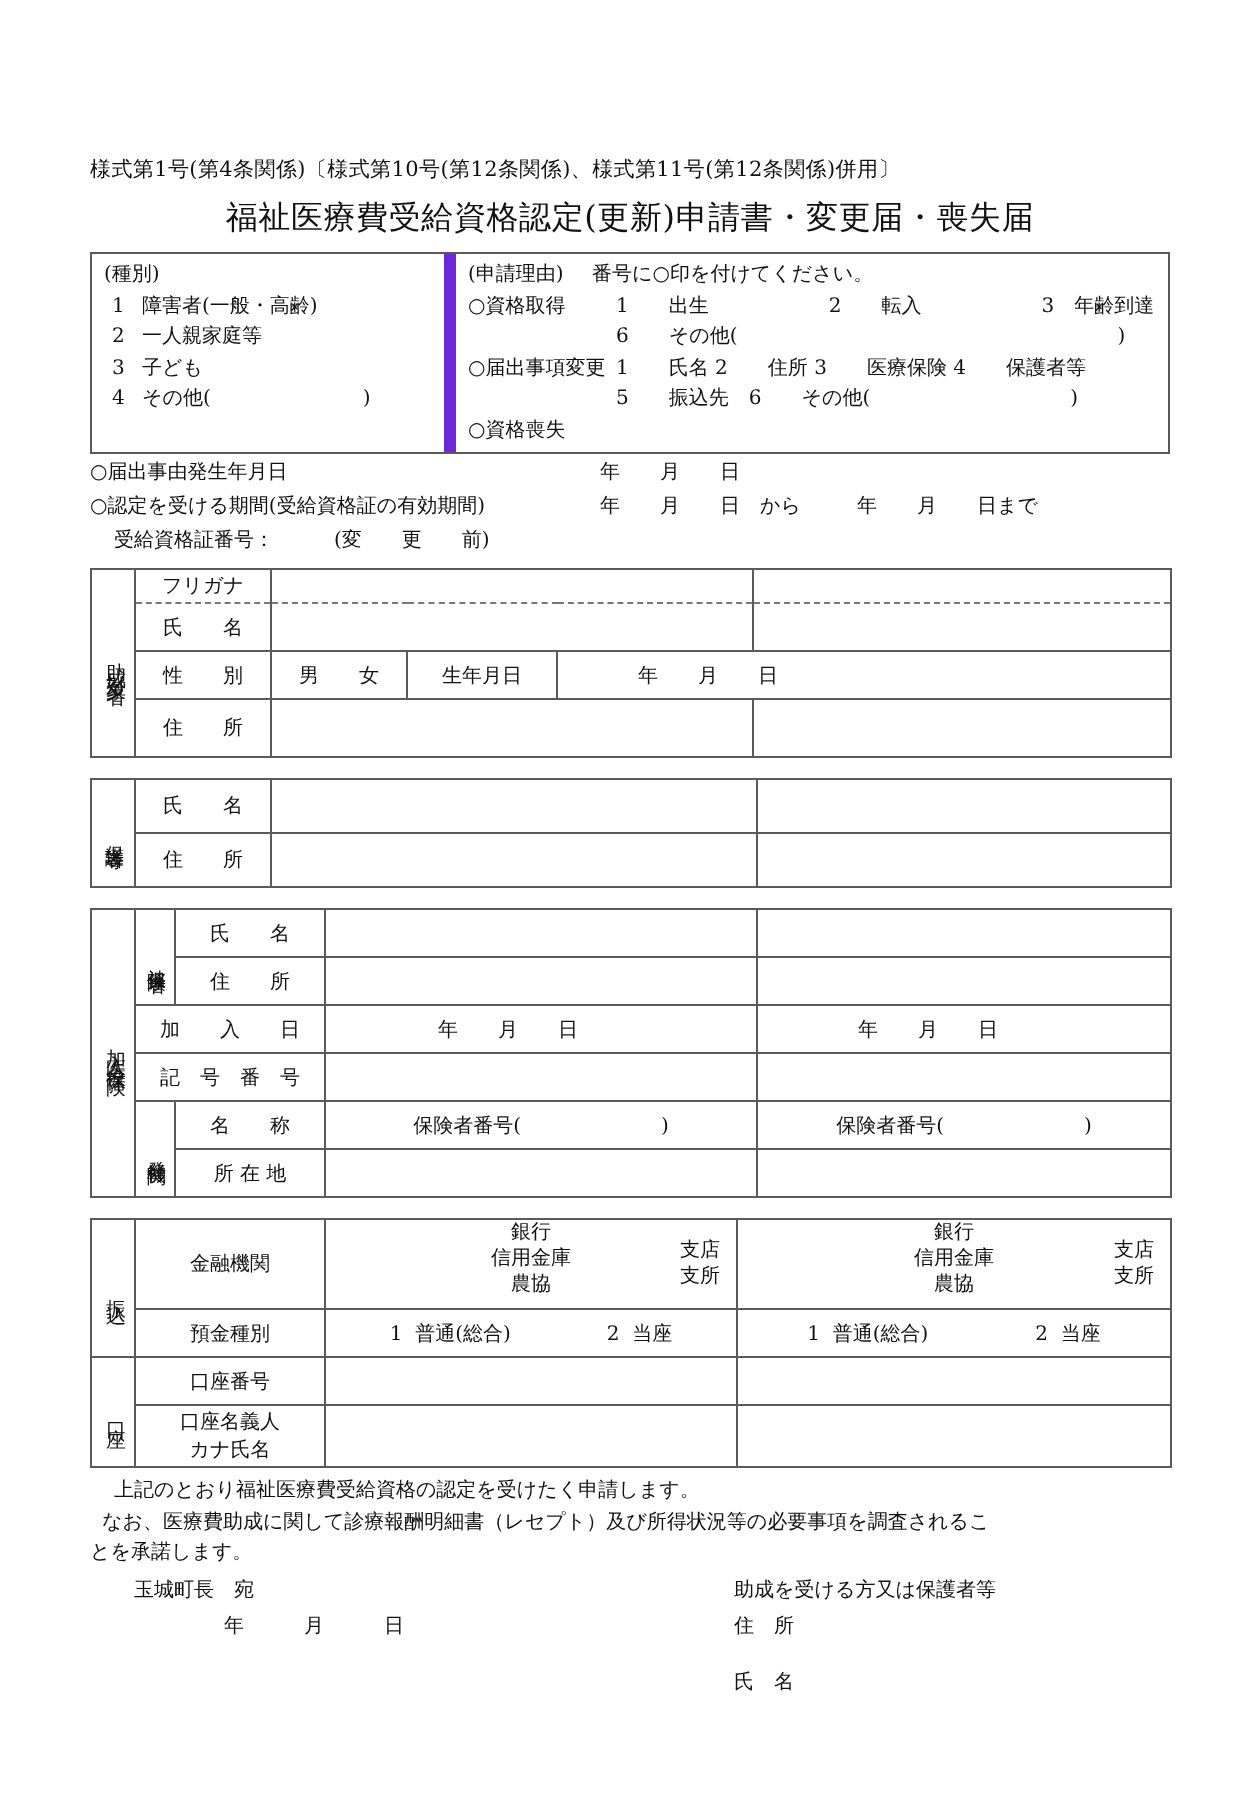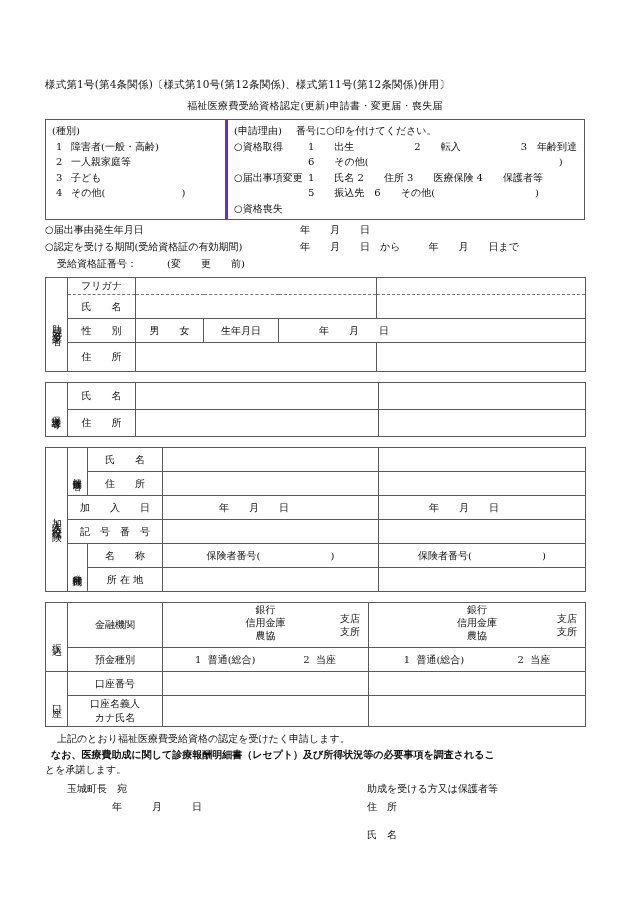--- a/index.html
+++ b/index.html
@@ -29,35 +29,35 @@
   }
 
   
   .form-no {
     font-size: 10.5px;
     letter-spacing: 0.2px;
     white-space: nowrap;
   }
   .doc-title {
     text-align: center;
-    font-size: 10px;
+    font-size: 16px;
     margin-top: 7px;
     letter-spacing: 0.3px;
   }
 
   
   .reason-box {
     margin-top: 6px;
     border: 1px solid #5a5a5a;
     display: flex;
     min-height: 90px;
   }
   .rb-left {
     width: 182px;
-    border-right: 3px solid #6d28d9;
+    border-right: 6px solid #6d28d9;
     padding: 3px 4px 3px 6px;
     box-sizing: border-box;
   }
   .rb-right {
     flex: 1;
     padding: 3px 4px 3px 6px;
     box-sizing: border-box;
   }
   .rb-line {
     font-size: 10px;
@@ -130,21 +130,21 @@
     top: 50%;
     transform: translateY(-50%);
     text-align: center;
     line-height: 13px;
   }
   .acct-opts { display: flex; justify-content: space-around; padding: 0 8px; }
 
   
   .footer { margin-top: 4px; font-size: 10px; line-height: 15.5px; }
   .f-ind { padding-left: 12px; }
-  .f-ind2 { padding-left: 6px; font-weight: bold; }
+  .f-ind2 { padding-left: 6px; }
   .sign-row { display: flex; margin-top: 3px; }
   .sign-left { width: 300px; flex: none; padding-left: 22px; }
   .sign-right { flex: 1; }
   .sign-sub { padding-left: 45px; }
 </style>
 </head>
 <body>
 
 <div class="page">
   <div class="doc">

